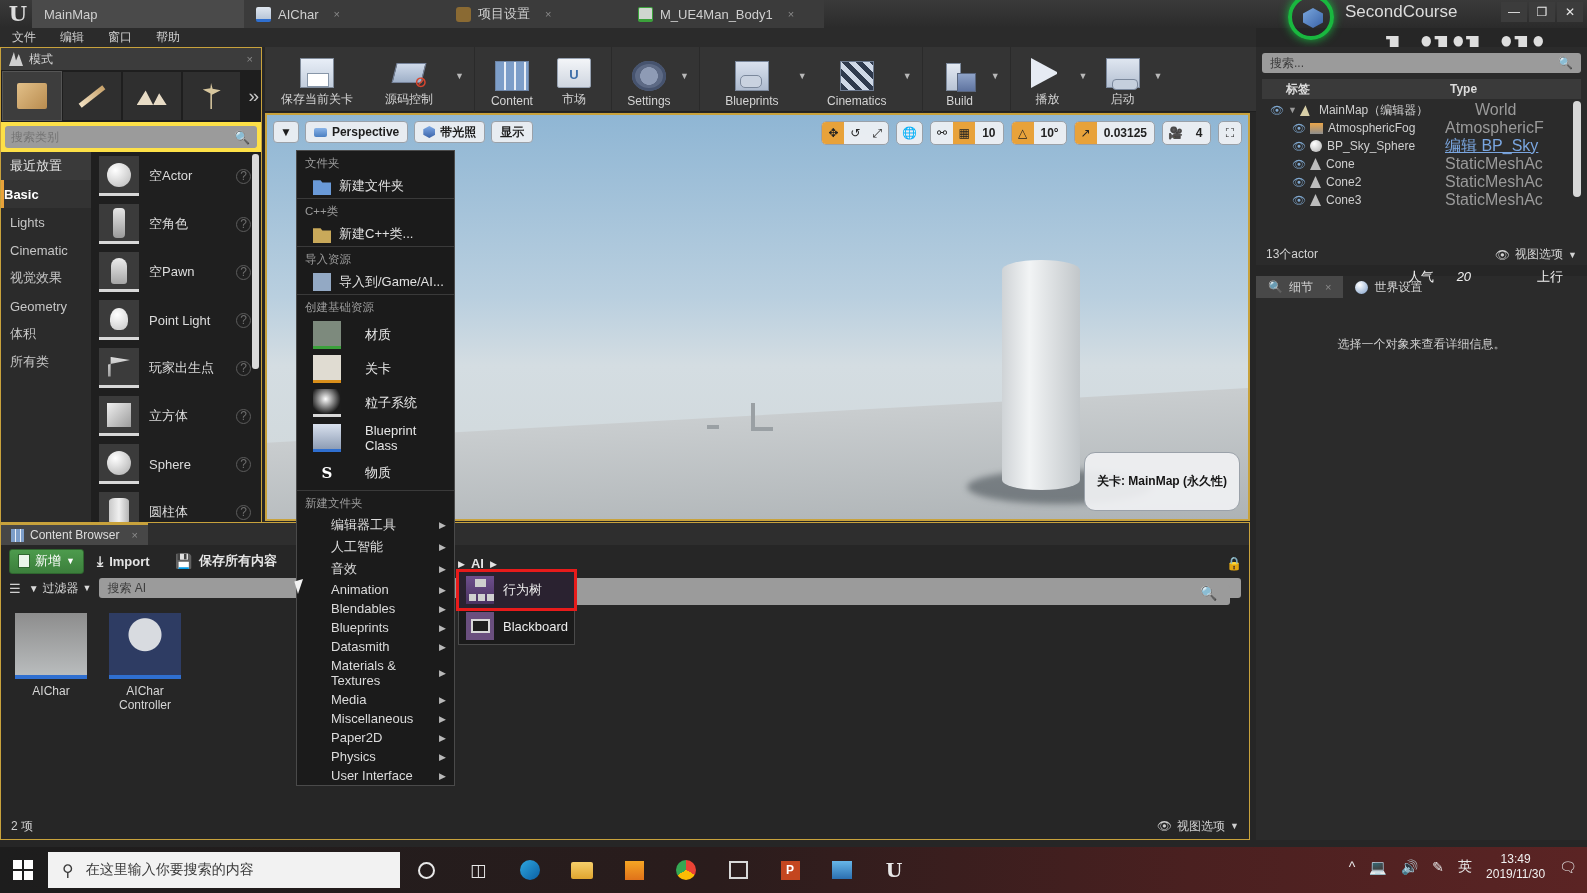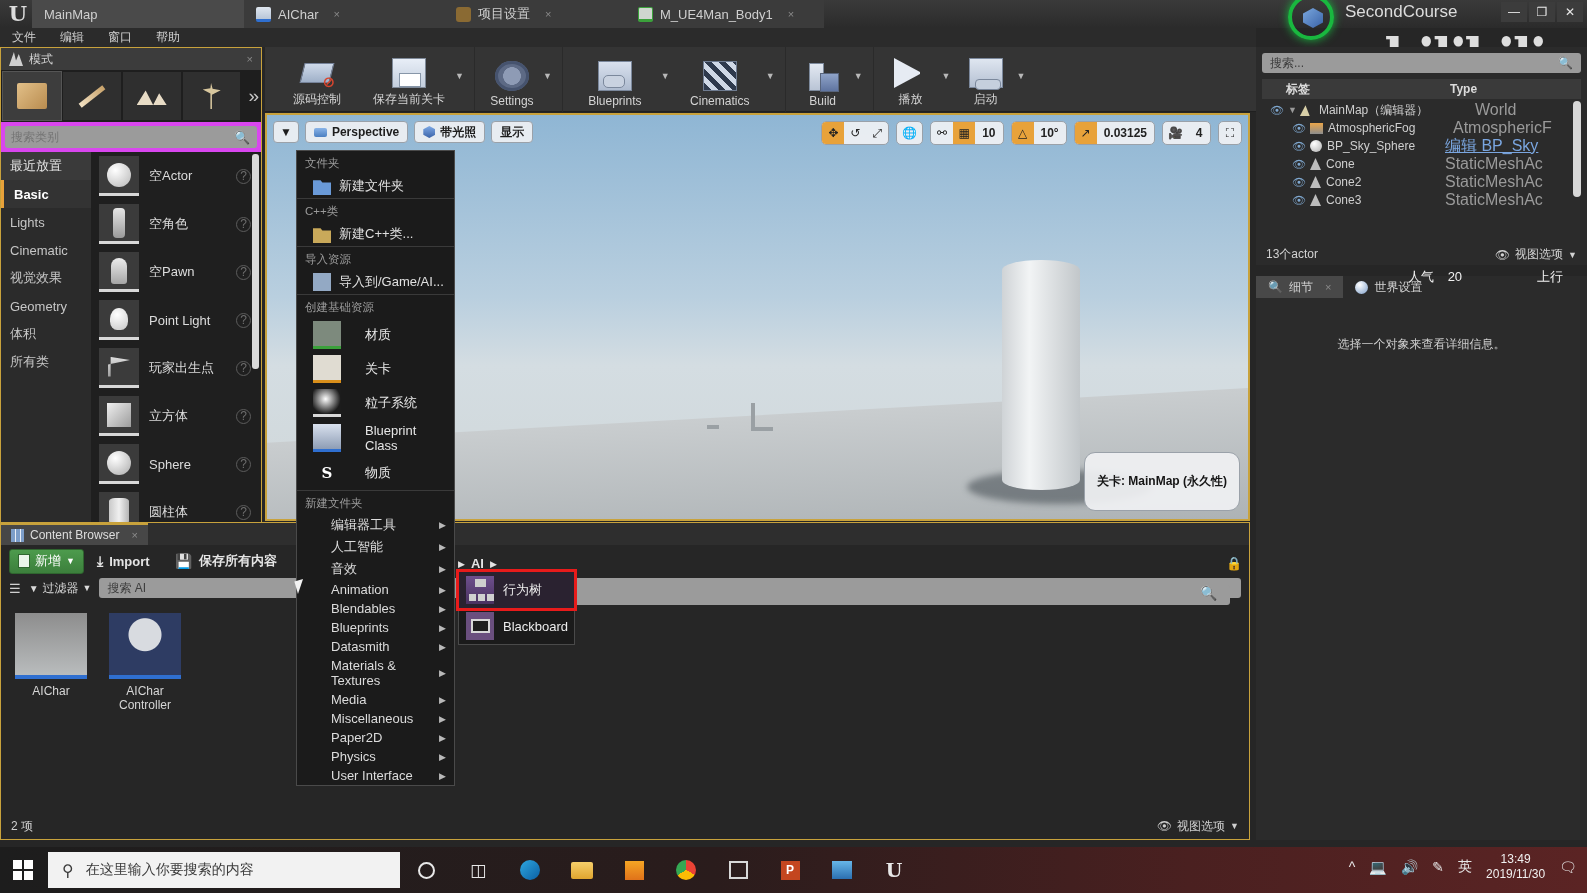--- a/index.html
+++ b/index.html
@@ -101,38 +101,38 @@
   .vgrp { display:flex; align-items:center; background:rgba(242,243,245,.9); border:1px solid #9aa1a9;
     border-radius:5px; height:24px; overflow:hidden; }
   .vgrp .cell { padding:0 5px; height:24px; display:flex; align-items:center; justify-content:center;
     font-size:12px; color:#222; min-width:22px; }
   .vgrp .cell.on { background:#e8a23a; }
   .vgrp .num { font-weight:bold; padding:0 7px; }
   .levelchip { position:absolute; right:8px; bottom:8px; background:rgba(240,241,243,.92);
     border:1px solid #9aa1a9; border-radius:11px; padding:20px 12px; font-size:12px; color:#151515; font-weight:bold;}
 
   
-  .modespanel { position:absolute; left:0; top:47px; width:262px; height:574px; background:#d946ef;
+  .modespanel { position:absolute; left:0; top:47px; width:262px; height:574px; background:#fde047;
     border:1px solid #c8a23c; }
   .paneltab { height:22px; background:#3c3c3c; display:flex; align-items:center; gap:6px; padding:0 8px;
     color:#d0d0d0; font-size:12px; }
   .paneltab .x { margin-left:auto; color:#888; font-size:11px; }
   .modeicons { display:flex; height:52px; background:#1e1e1e; align-items:center; padding:2px; gap:2px;}
   .modeicon { width:58px; height:48px; background:#2f2f2f; display:flex; align-items:center; justify-content:center; }
   .modeicon.sel { background:#3d3d3d; outline:1px solid #555; }
   .modemore { color:#c8c8c8; font-size:19px; padding-left:6px; }
   .searchrow { margin:4px; height:22px; background:#9b9b9b; border-radius:3px; display:flex;
     align-items:center; padding:0 6px; }
   .searchrow input { flex:1; background:transparent; border:0; outline:0; color:#2a2a2a; font-size:12px;
     font-family:inherit; }
   .searchrow .mg { color:#1e1e1e; font-size:13px; }
   .modesbody { display:flex; height:370px; }
   .catlist { width:90px; background:#2b2b2b; }
   .cat { height:28px; display:flex; align-items:center; padding-left:9px; color:#c6c6c6; font-size:13px; }
-  .cat.sel { background:#333; border-left:3px solid #e8a23a; padding-left:10px; color:#fff; font-weight:bold; }
+  .cat.sel { background:#333; border-left:3px solid #e8a23a; padding-left:0; color:#fff; font-weight:bold; }
   .cat.recent { background:#3a3a3a; color:#e2e2e2;}
   .itemlist { flex:1; background:#1f1f1f; position:relative; overflow:hidden; }
   .plitem { height:48px; display:flex; align-items:center; gap:10px; padding-left:8px; }
   .plthumb { width:40px; height:40px; background:#3b3b3b; border-bottom:3px solid #d8d8d8;
      display:flex; align-items:center; justify-content:center; }
   .plname { color:#dcdcdc; font-size:13px; }
   .plq { margin-left:auto; margin-right:10px; color:#6e6e6e; font-size:12px;
     border:1px solid #5c5c5c; border-radius:50%; width:15px; height:15px; text-align:center; line-height:13px;}
   .pl-scroll { position:absolute; right:2px; top:2px; width:7px; height:215px; background:#d9d9d9; border-radius:3px;}
 
@@ -267,28 +267,38 @@
   <div class="menubar">
     <div class="mi">文件</div>
     <div class="mi">编辑</div>
     <div class="mi">窗口</div>
     <div class="mi">帮助</div>
   </div>
 
   <div class="toolbar">
     <div class="tbgroup">
       <div class="tbitem tb-wide">
+        <div class="ico ic-save"></div>
+        <div class="lbl">保存当前关卡</div>
+      </div>
+      <div class="tbitem tb-wide">
         <div class="ico ic-src"></div>
         <div class="lbl">源码控制</div>
       </div>
-      <div class="tbitem tb-wide">
-        <div class="ico ic-save"></div>
-        <div class="lbl">保存当前关卡</div>
-      </div>
       <div class="tbcaret">▼</div>
+    </div>
+    <div class="tbgroup">
+      <div class="tbitem">
+        <div class="ico ic-content"></div>
+        <div class="lbl">Content</div>
+      </div>
+      <div class="tbitem">
+        <div class="ico ic-market"></div>
+        <div class="lbl">市场</div>
+      </div>
     </div>
     <div class="tbgroup">
       <div class="tbitem">
         <div class="ico ic-settings"></div>
         <div class="lbl">Settings</div>
       </div>
       <div class="tbcaret">▼</div>
     </div>
     <div class="tbgroup">
       <div class="tbitem tb-wide">
@@ -546,21 +556,21 @@
         <span class="oeye">👁</span>
         <span style="color:#9a9a9a;font-size:9px;margin-right:3px;">▼</span>
         <span style="width:14px;height:12px;background:#d8cfa8;clip-path:polygon(0 100%,40% 10%,70% 100%);margin-right:5px;"></span>
         <span>MainMap（编辑器）</span>
         <span class="otype">World</span>
       </div>
       <div class="orow" style="padding-left:30px;">
         <span class="oeye">👁</span>
         <span style="width:13px;height:11px;background:linear-gradient(#e9a54a,#8d8d8d);margin-right:5px;"></span>
         <span>AtmosphericFog</span>
-        <span class="otype" style="left:191px;">AtmosphericF</span>
+        <span class="otype" style="left:183px;">AtmosphericF</span>
       </div>
       <div class="orow" style="padding-left:30px;">
         <span class="oeye">👁</span>
         <span style="width:12px;height:12px;border-radius:50%;background:radial-gradient(circle at 35% 30%,#fff,#b0b0b0);margin-right:5px;"></span>
         <span>BP_Sky_Sphere</span>
         <span class="otype" style="left:183px;color:#7aa6e0;text-decoration:underline;">编辑 BP_Sky</span>
       </div>
       <div class="orow" style="padding-left:30px;">
         <span class="oeye">👁</span>
         <span style="width:11px;height:12px;background:#bdbdbd;clip-path:polygon(50% 0,100% 100%,0 100%);margin-right:5px;"></span>
@@ -601,21 +611,21 @@
       <div class="dtab">
         <span style="width:13px;height:13px;border-radius:50%;background:radial-gradient(circle at 35% 30%,#fff,#7d9ec9);"></span>
         <span>世界设置</span>
       </div>
     </div>
     <div class="dempty">选择一个对象来查看详细信息。</div>
   </div>
 
   <div class="chatoverlay">
     <span>人气</span>
-    <span style="margin-left:10px;">20</span>
+    <span style="margin-left:19px;font-style:italic;">20</span>
   </div>
   <div class="chat2">上行</div>
 
   <div class="cbsearch2"></div>
   <div style="position:absolute;left:1200px;top:585px;color:#cfcfcf;font-size:14px;z-index:30;">🔍</div>
   <div style="position:absolute;left:1226px;top:556px;color:#bdbdbd;font-size:13px;z-index:30;">🔒</div>
 
   <div class="ctxmenu">
     <div class="ctxhdr first">文件夹</div>
     <div class="ctxitem">

